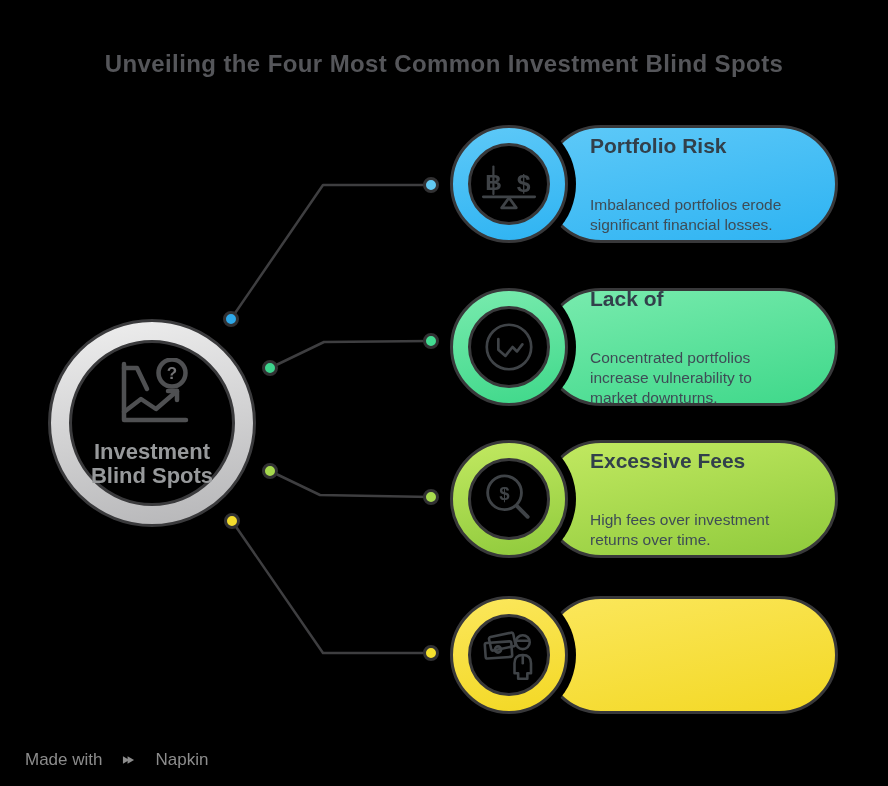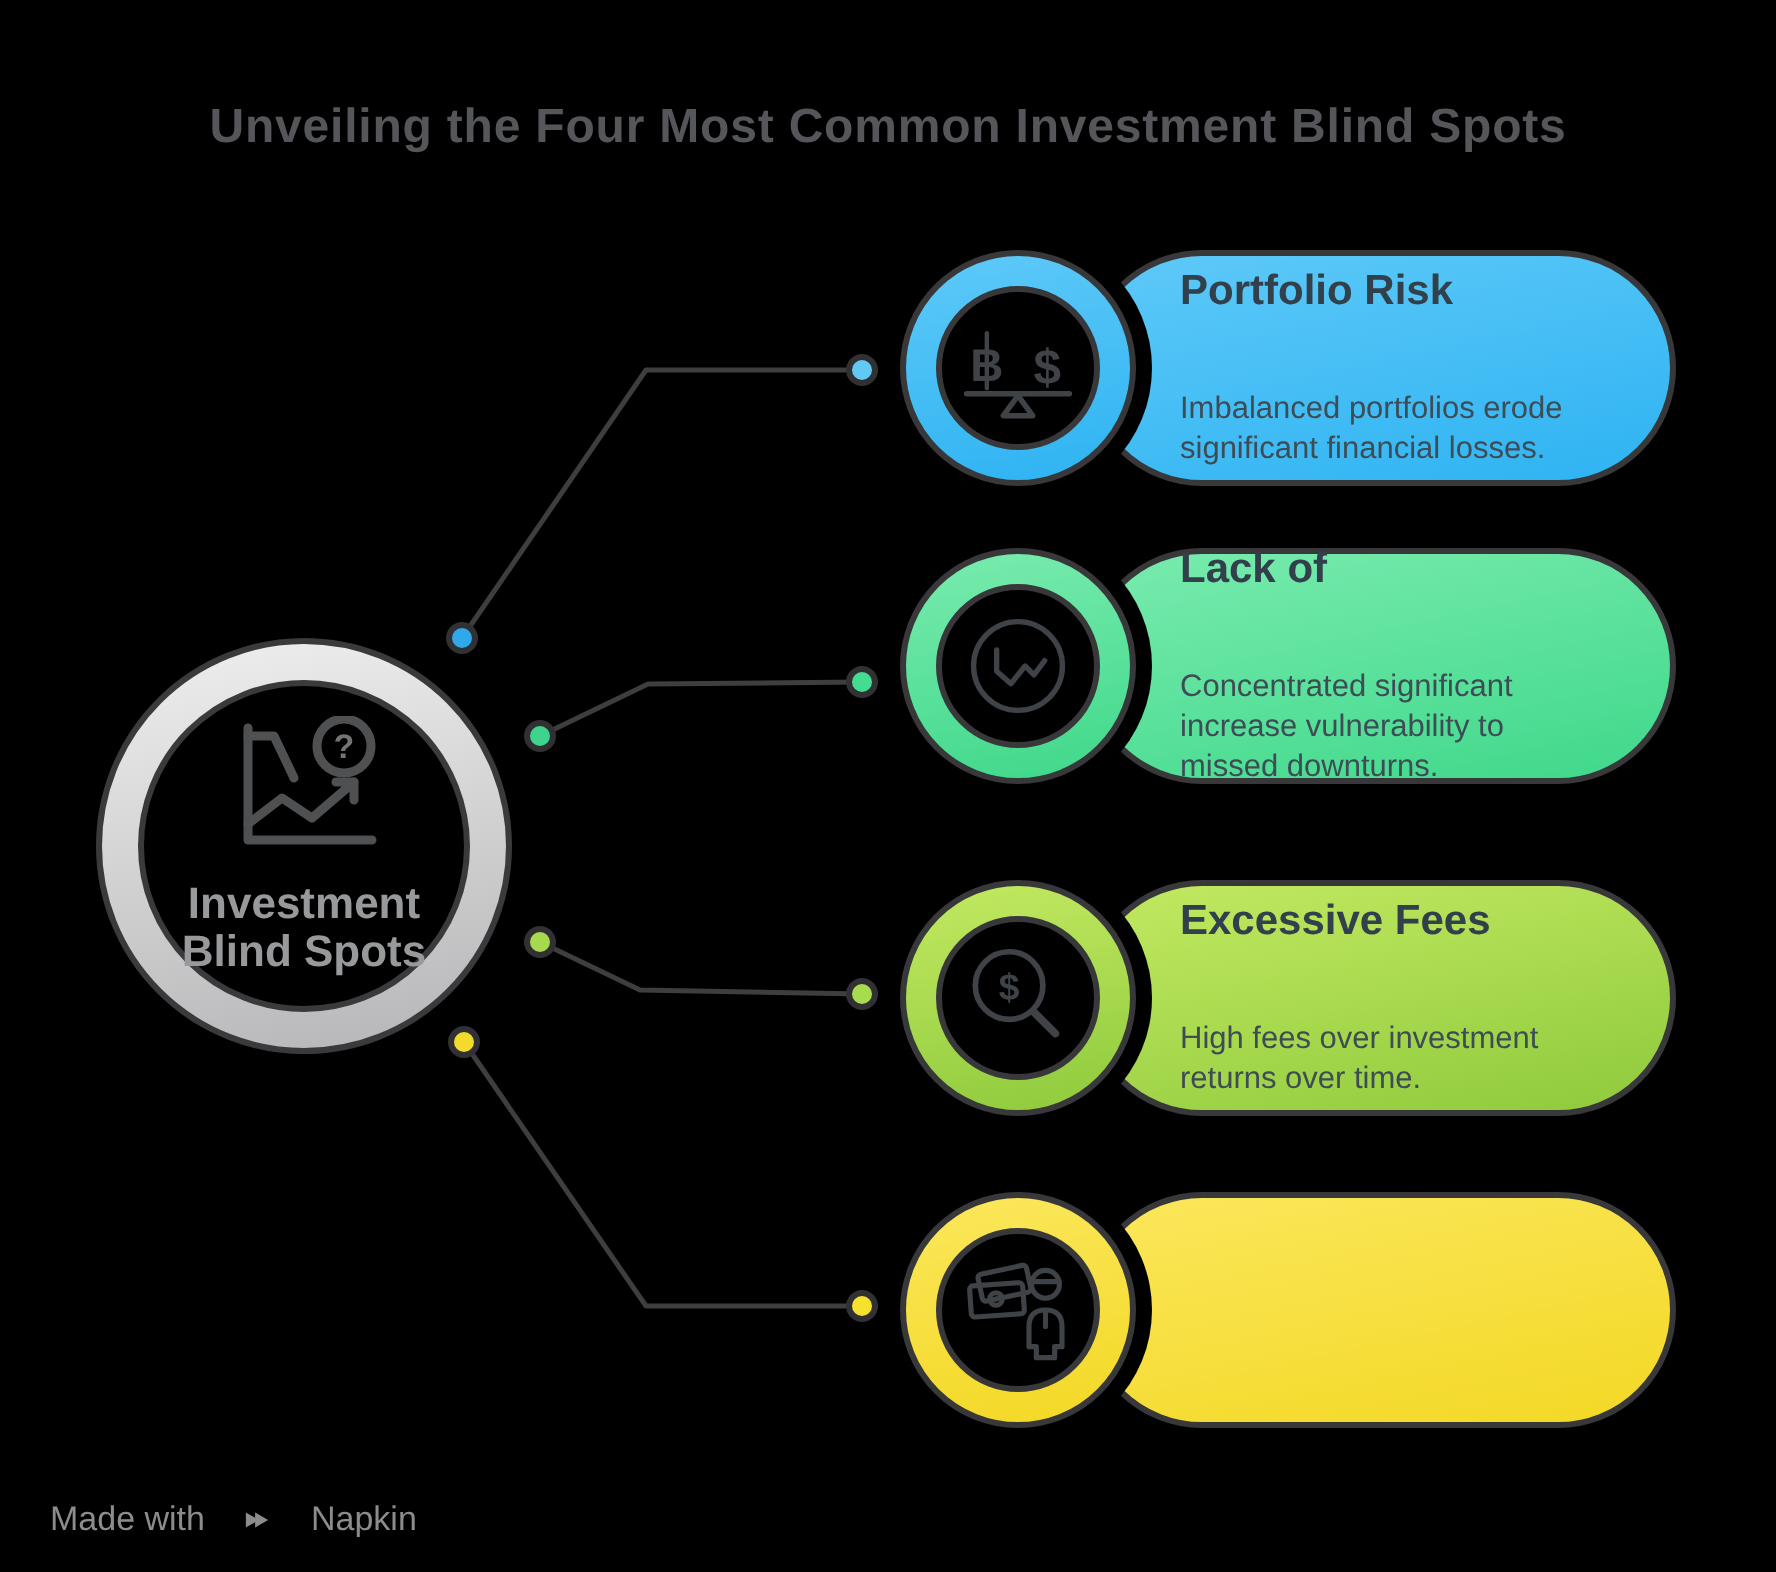--- a/index.html
+++ b/index.html
@@ -125,41 +125,41 @@
 
       </div>
       <div class="card-desc">
         <span>Imbalanced portfolios erode</span>
         <span>significant financial losses.</span>
 
       </div>
     </div>
   </div>
 
-  <div class="card" style="top:274px">
+  <div class="card" style="top:288px">
     <div class="pill" style="--c1: #79ebae; --c2: #3fd88a;"></div>
     <div class="halo"></div>
     <div class="ring" style="--c1: #79ebae; --c2: #3fd88a;">
       <div class="ring-inner">
         <svg width="64" height="64" viewBox="0 0 72 72">
           <g fill="none" stroke="#3f4347" stroke-width="3" stroke-linecap="round" stroke-linejoin="round">
             <circle cx="36" cy="36" r="25"></circle>
             <path d="M24,27 L24,39 L32,46 L40,36 L45,41 L51,33"></path>
           </g>
         </svg>
       </div>
     </div>
     <div class="card-text">
       <div class="card-title">
         <span>Lack of</span>
       </div>
       <div class="card-desc">
-        <span>Concentrated significant</span>
+        <span>Concentrated portfolios</span>
         <span>increase vulnerability to</span>
-        <span>missed downturns.</span>
+        <span>market downturns.</span>
       </div>
     </div>
   </div>
 
   <div class="card" style="top:440px">
     <div class="pill" style="--c1: #c2e961; --c2: #8fca3c;"></div>
     <div class="halo"></div>
     <div class="ring" style="--c1: #c2e961; --c2: #8fca3c;">
       <div class="ring-inner">
         <svg width="64" height="64" viewBox="0 0 72 72">

